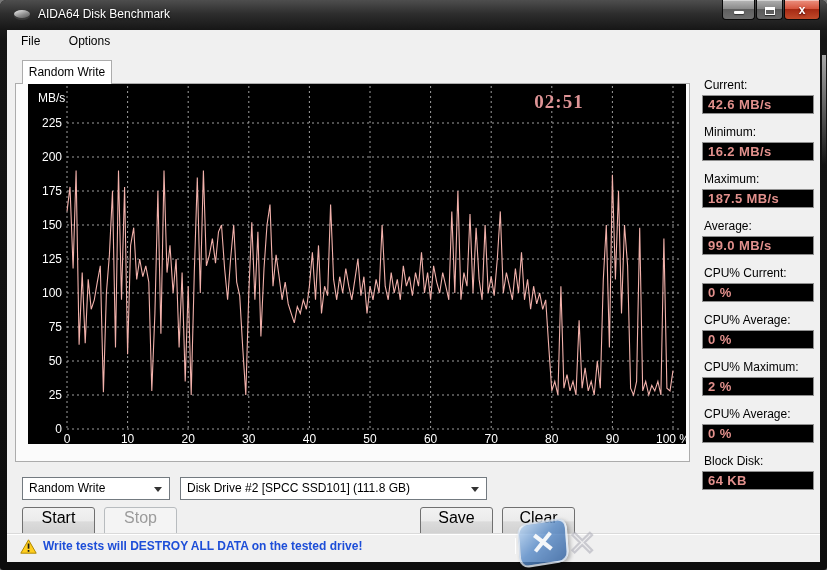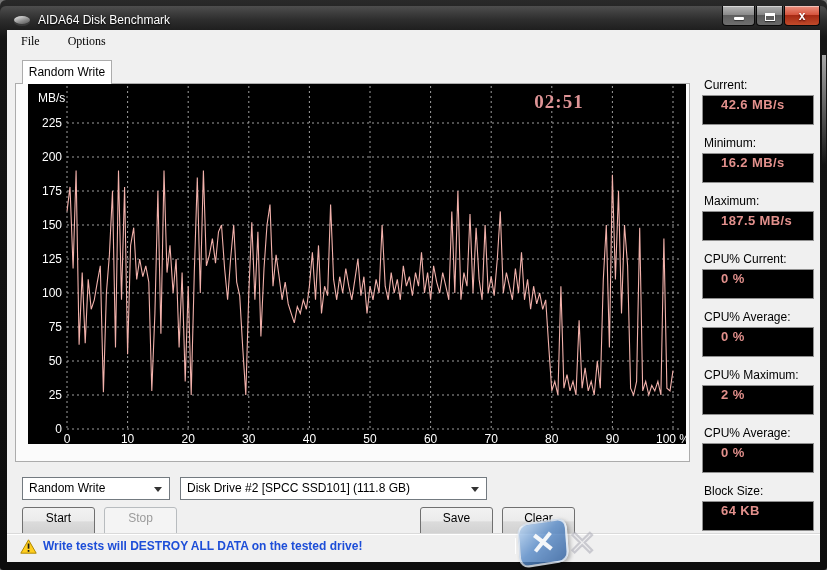--- a/index.html
+++ b/index.html
@@ -1,60 +1,60 @@
 <!DOCTYPE html>
 <html><head>
 <meta charset="utf-8">
 <style>
   * { margin:0; padding:0; box-sizing:border-box; }
   html,body { width:827px; height:570px; background:#777; font-family:"Liberation Sans", sans-serif; }
   .window { position:absolute; left:0; top:0; width:827px; height:570px;
     background:linear-gradient(#2a2a2a,#141414 40px,#0d0d0d); border-radius:6px 6px 3px 3px; overflow:hidden; }
   
-  .titlebar { position:absolute; left:0; top:6px; width:100%; height:30px;
+  .titlebar { position:absolute; left:0; top:0; width:100%; height:30px;
     background:linear-gradient(#4e4e4e,#2e2e2e 45%,#161616); border-radius:6px 6px 0 0; }
   .app-icon { position:absolute; left:14px; top:9px; width:18px; height:12px; }
   .app-icon .disk-top { position:absolute; left:0; top:1px; width:16px; height:8px; border-radius:50%;
     background:linear-gradient(160deg,#f0f0f0,#8a8a8a 60%,#555); box-shadow:0 2px 0 #3a3a3a; }
   .title-text { position:absolute; left:38px; top:7px; color:#fff; font-size:12px; text-shadow:0 1px 2px #000; }
   .winbtn { position:absolute; top:0; height:20px; border:1px solid #090909; border-top:none;
     border-radius:0 0 4px 4px; box-shadow:inset 0 1px 0 rgba(255,255,255,.45); display:flex; align-items:center; justify-content:center; }
   .btn-min { left:722px; width:33px; background:linear-gradient(#b9b9b9,#8b8b8b 45%,#5f5f5f 50%,#6f6f6f); }
   .btn-max { left:756px; width:27px; background:linear-gradient(#b0b0b0,#868686 45%,#5a5a5a 50%,#6a6a6a); }
   .btn-close { left:784px; width:36px; background:linear-gradient(#ec9180,#d6563f 45%,#a62a14 50%,#c04a2a); }
   .glyph-min { width:10px; height:3px; background:#fff; border-radius:1px; margin-top:5px; box-shadow:0 1px 1px #333; }
   .glyph-max { width:10px; height:8px; border:1px solid #fff; border-top:3px solid #fff; margin-top:2px; box-shadow:0 1px 1px #333; }
   .glyph-close { color:#fff; font-size:12px; font-weight:bold; text-shadow:0 1px 2px #400; margin-top:1px; }
   .right-sheen { position:absolute; right:1px; top:55px; width:4px; height:110px;
     background:linear-gradient(#d8d8d8,rgba(80,80,80,0)); opacity:.75; }
   
   .client { position:absolute; left:7px; top:30px; width:813px; height:532px; background:#F0F0F0; }
-  .menubar { position:absolute; left:0; top:0; width:100%; height:23px;font-family:Liberation Serif, serif; }
+  .menubar { position:absolute; left:0; top:0; width:100%; height:23px; }
   .menu-item { display:inline-block; padding:4px 10px 3px 10px; font-size:12px; color:#000; margin-left:4px; }
   
   .tab { position:absolute; left:15px; top:30px; width:90px; height:24px; background:#fff;
     border:1px solid #ACACAC; border-bottom:none; font-size:12px; text-align:center; line-height:22px; z-index:3; }
   .tab-pane { position:absolute; left:8px; top:53px; width:675px; height:379px; background:#FBFBFB; border:1px solid #ACACAC; }
   .chart-box { position:absolute; left:21px; top:54px; width:658px; height:360px; background:#000; }
   
   .stats-panel { position:absolute; left:695px; top:48px; width:112px; }
   .stat-group { margin-bottom:11px; }
   .stat-group.gap-top { margin-top:10px; }
   .stat-label { font-size:12px; color:#000; margin-left:2px; margin-bottom:3px; }
-  .stat-value { height:30px; background:#000; border:1px solid #8f8f8f; color:#E2908C;
-    font-size:13px; font-weight:bold; line-height:17px; padding-left:18px; letter-spacing:.4px; }
+  .stat-value { height:19px; background:#000; border:1px solid #8f8f8f; color:#E2908C;
+    font-size:13px; font-weight:bold; line-height:17px; padding-left:5px; letter-spacing:.4px; }
   
   .combo { position:absolute; height:23px; background:#fff; border:1px solid #737A80; font-size:12px;
     line-height:21px; padding-left:6px; color:#000; }
   .combo-test { left:15px; top:447px; width:148px; }
   .combo-drive { left:173px; top:447px; width:307px; }
   .combo-arrow { position:absolute; right:7px; top:9px; width:0; height:0;
     border-left:4px solid transparent; border-right:4px solid transparent; border-top:5px solid #333; }
   .btn { position:absolute; top:477px; height:30px; width:73px; border:1px solid #707070; border-radius:3px;
-    background:linear-gradient(#F2F2F2,#EBEBEB 45%,#DBDBDB 50%,#CFCFCF); font-size:12px; text-align:center; line-height:20px; color:#000; }
+    background:linear-gradient(#F2F2F2,#EBEBEB 45%,#DBDBDB 50%,#CFCFCF); font-size:16px; text-align:center; line-height:20px; color:#000; }
   .btn-start { left:15px; }
   .btn-stop  { left:97px; border-color:#B8BCBF; background:#F4F4F4; color:#9B9B9B; }
   .btn-save  { left:413px; }
   .btn-clear { left:495px; }
   
   .statusbar { position:absolute; left:0px; top:503px; width:813px; height:24px; background:#F0F0F0;
     border-top:1px solid #DADADA; box-shadow:inset 0 1px 0 #fff; }
   .status-sep { position:absolute; left:508px; top:4px; width:1px; height:16px; background:#C8C8C8; border-right:1px solid #fff; }
   .warn-icon { position:absolute; left:13px; top:5px; }
   .status-text { position:absolute; left:36px; top:5px; font-size:12px; font-weight:bold; color:#1d4ed8; }
@@ -158,38 +158,42 @@
           <div class="stat-value">42.6 MB/s</div>
         </div>
         <div class="stat-group">
           <div class="stat-label">Minimum:</div>
           <div class="stat-value">16.2 MB/s</div>
         </div>
         <div class="stat-group">
           <div class="stat-label">Maximum:</div>
           <div class="stat-value">187.5 MB/s</div>
         </div>
+        <div class="stat-group">
+          <div class="stat-label">Average:</div>
+          <div class="stat-value">99.0 MB/s</div>
+        </div>
         <div class="stat-group gap-top">
           <div class="stat-label">CPU% Current:</div>
           <div class="stat-value">0 %</div>
         </div>
         <div class="stat-group">
           <div class="stat-label">CPU% Average:</div>
           <div class="stat-value">0 %</div>
         </div>
         <div class="stat-group">
           <div class="stat-label">CPU% Maximum:</div>
           <div class="stat-value">2 %</div>
         </div>
         <div class="stat-group">
           <div class="stat-label">CPU% Average:</div>
           <div class="stat-value">0 %</div>
         </div>
         <div class="stat-group">
-          <div class="stat-label">Block Size:</div>
+          <div class="stat-label">Block Disk:</div>
           <div class="stat-value">64 KB</div>
         </div>
       </div>
 
     <div class="combo combo-test">
       <span>Random Write</span>
       <span class="combo-arrow"></span>
     </div>
     <div class="combo combo-drive">
       <span>Disk Drive #2  [SPCC SSD101]  (111.8 GB)</span>

